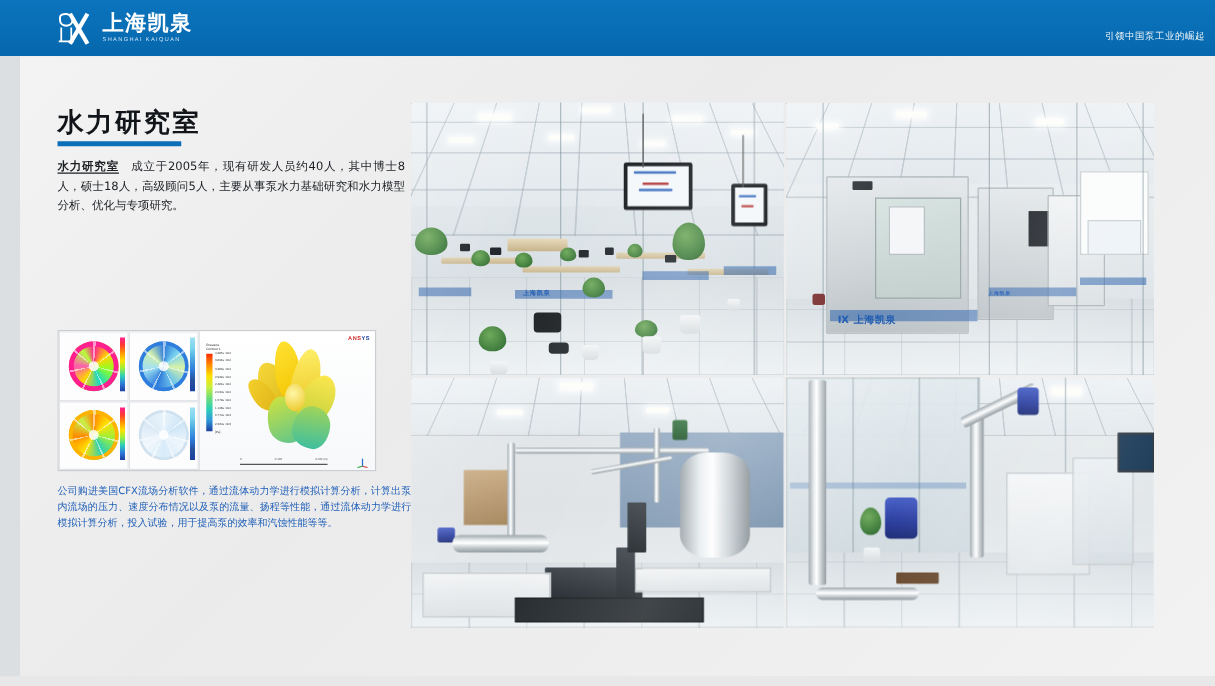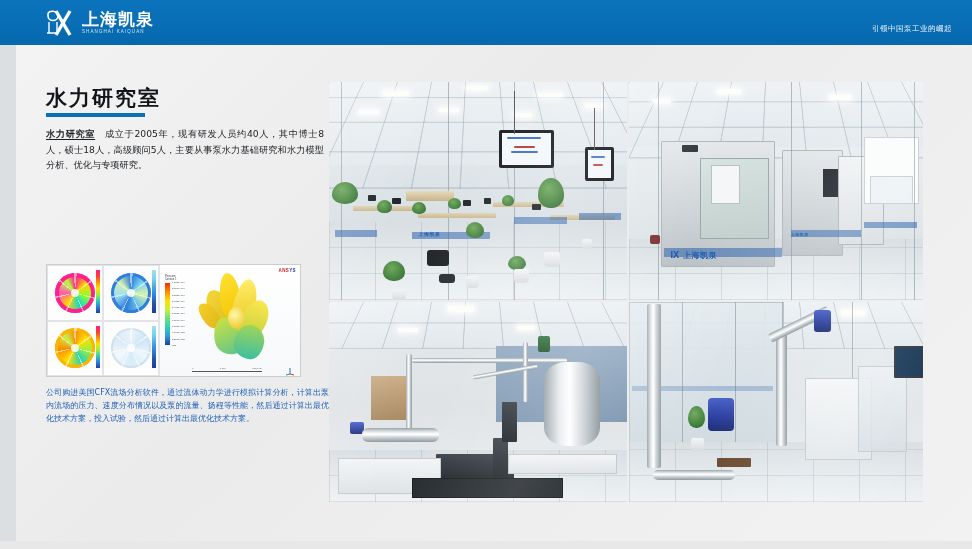--- a/index.html
+++ b/index.html
@@ -37,21 +37,21 @@
   .logo-text{display:flex;flex-direction:column;justify-content:center;height:30px;}
   .logo-cn{
     color:#ffffff;font-size:17px;font-weight:bold;letter-spacing:1px;line-height:18px;
     font-family:"DejaVu Sans","Liberation Sans",sans-serif;
   }
   .logo-en{
     color:#cfe4f5;font-size:4.5px;letter-spacing:1.1px;line-height:7px;
     font-family:"Liberation Sans",sans-serif;transform:scale(1.0);transform-origin:left center;
   }
   .header-slogan{
-    position:absolute;right:20px;top:24px;
+    position:absolute;right:8px;top:24px;
     color:#ffffff;font-size:7.5px;letter-spacing:.5px;
     font-family:"DejaVu Sans","Liberation Sans",sans-serif;
     opacity:.95;
   }
   
   .content{
     position:absolute;left:0;top:45px;width:972px;height:496px;
     background:#efefef;
   }
   .content-bg{
@@ -319,21 +319,21 @@
         <div class="axis3d">
           <svg width="10" height="10" viewBox="0 0 10 10">
             <path d="M5 8 L5 2" stroke="#2f6fd0" stroke-width="1"></path>
             <path d="M5 8 L9 9" stroke="#d03a3a" stroke-width="1"></path>
             <path d="M5 8 L1 9" stroke="#2aa03a" stroke-width="1"></path>
           </svg>
         </div>
       </div>
     </div>
 
-    <div class="caption">公司购进美国CFX流场分析软件，通过流体动力学进行模拟计算分析，计算出泵内流场的压力、速度分布情况以及泵的流量、扬程等性能，然后通过计算出最优化技术方案，投入试验，然后通过计算出最优化技术方案。</div>
+    <div class="caption">公司购进美国CFX流场分析软件，通过流体动力学进行模拟计算分析，计算出泵内流场的压力、速度分布情况以及泵的流量、扬程等性能，通过流体动力学进行模拟计算分析，投入试验，用于提高泵的效率和汽蚀性能等等。</div>
 
     <div class="photos">
 
       <div class="photo p1">
         <div class="ceiling">
             <div class="ceil-grid"></div>
           </div>
         <div class="lamp" style="left:18%;top:4%;width:26px;height:5px;"></div>
         <div class="lamp" style="left:46%;top:2%;width:22px;height:4px;"></div>
         <div class="lamp" style="left:70%;top:5%;width:24px;height:4px;"></div>

